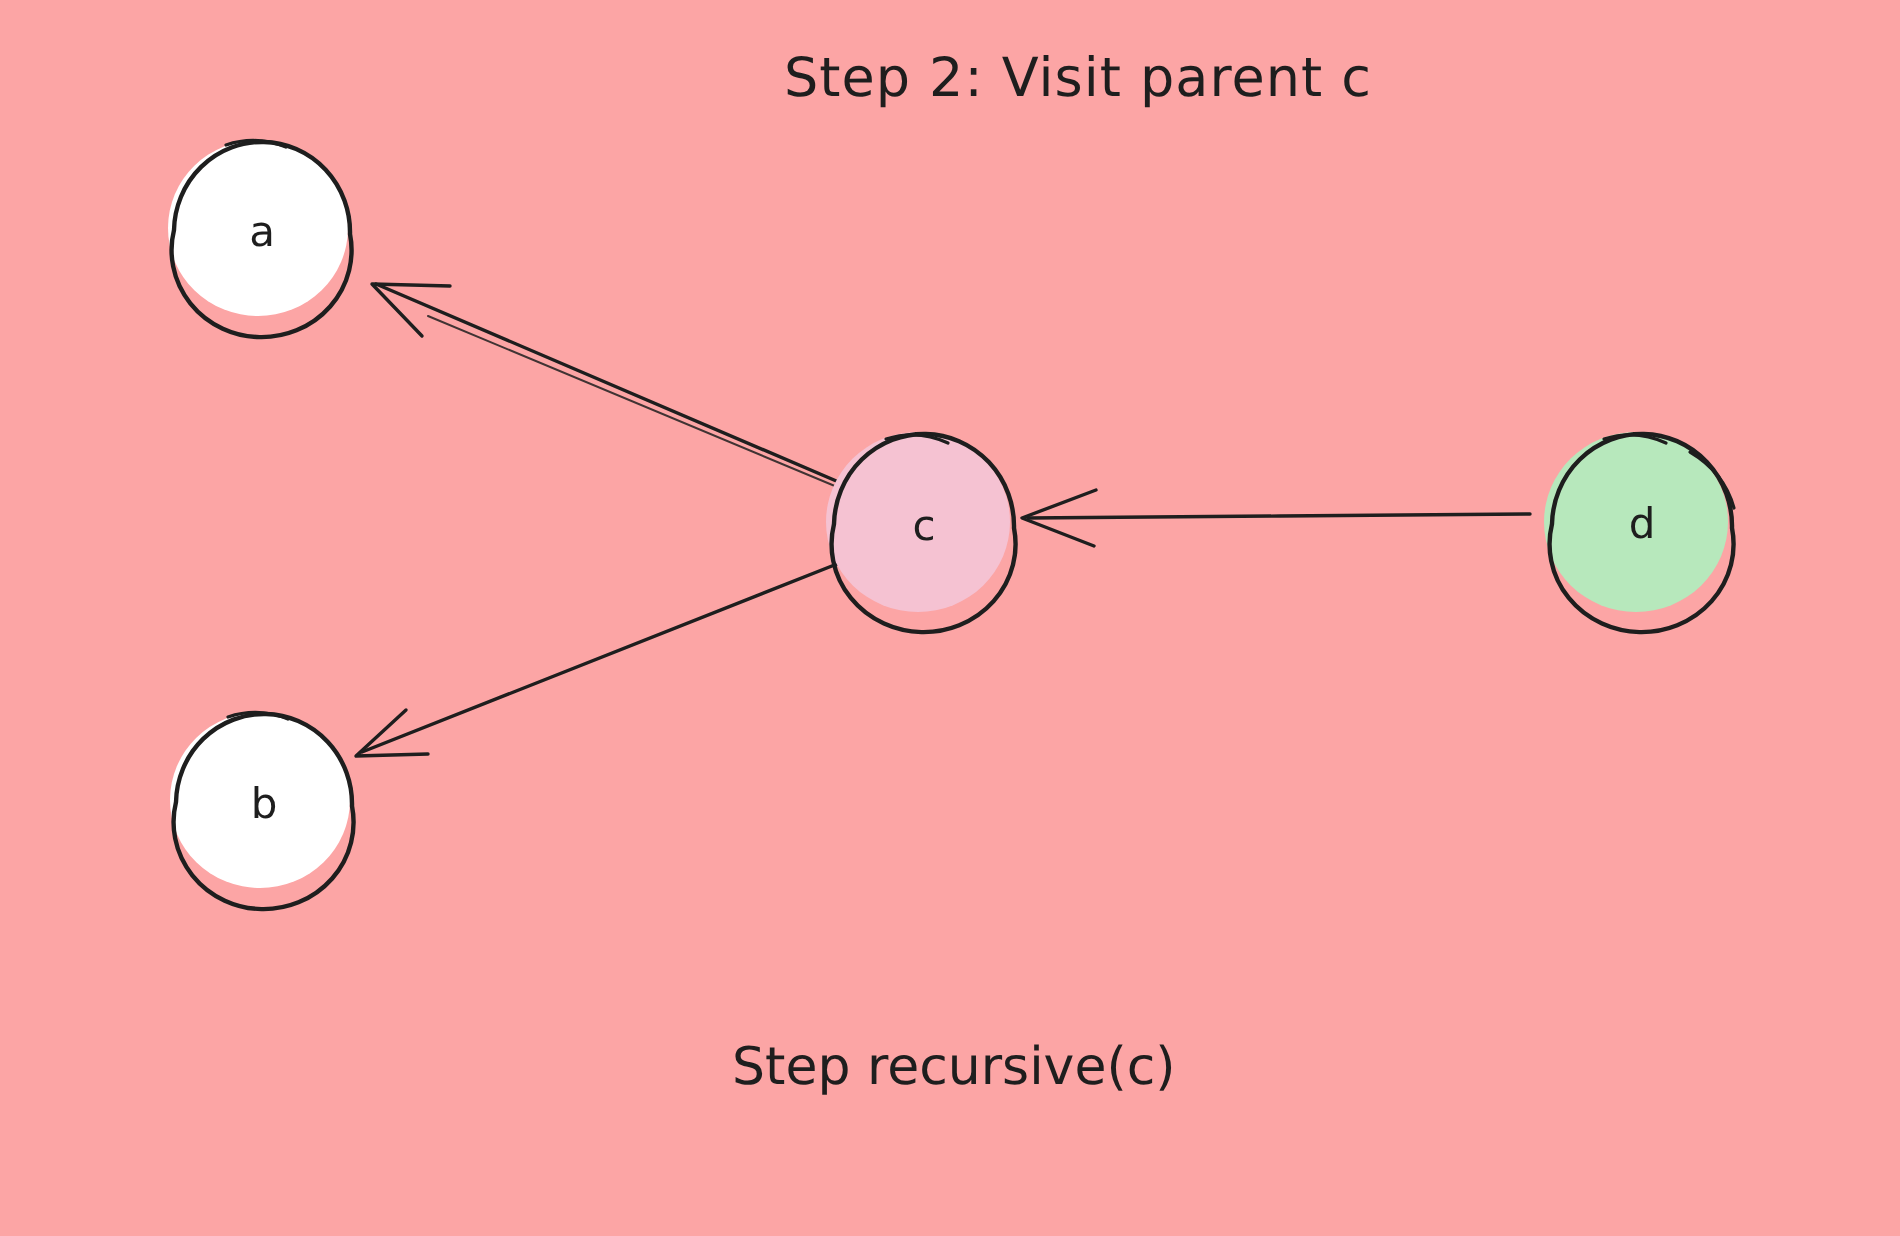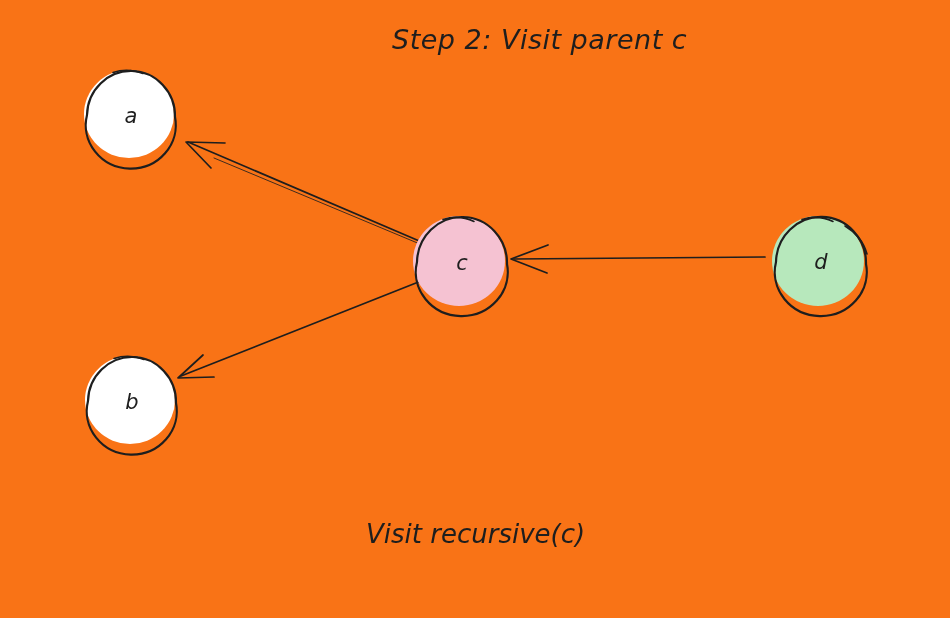--- a/index.html
+++ b/index.html
@@ -4,25 +4,24 @@
 <style>
   html, body {
     margin: 0;
     padding: 0;
     background: #ffffff;
   }
   .canvas {
     position: relative;
     width: 950px;
     height: 618px;
-    background: #f97316;
+    background: #fca5a5;
     overflow: hidden;
     font-family: "DejaVu Sans", "Liberation Sans", sans-serif;
     color: #1e1e1e;
-    font-style: italic;
   }
   .title {
     position: absolute;
     left: 392px;
     top: 24px;
     font-size: 27px;
     letter-spacing: 0.5px;
     white-space: nowrap;
     color: #1e1e1e;
   }
@@ -116,18 +115,18 @@
     <g>
       <ellipse cx="818" cy="261" rx="46" ry="45" stroke="none" fill="#b7e8bc"></ellipse>
       <path class="node-stroke" d="M 776 262 a 45 46 0 1 1 90 2 a 46 44 0 1 1 -90 -2"></path>
       <path class="node-stroke thin" d="M 802 219.5 q 16 -5 31 2"></path>
       <path class="node-stroke thin" d="M 845 226 q 17 10 22 28"></path>
       <text class="node-label" x="821" y="269">d</text>
     </g>
   </svg>
 
   <div class="note">
-    <div>Visit recursive(c)</div>
+    <div>Step recursive(c)</div>
     
     
   </div>
 
 </div>
 
 </body></html>

